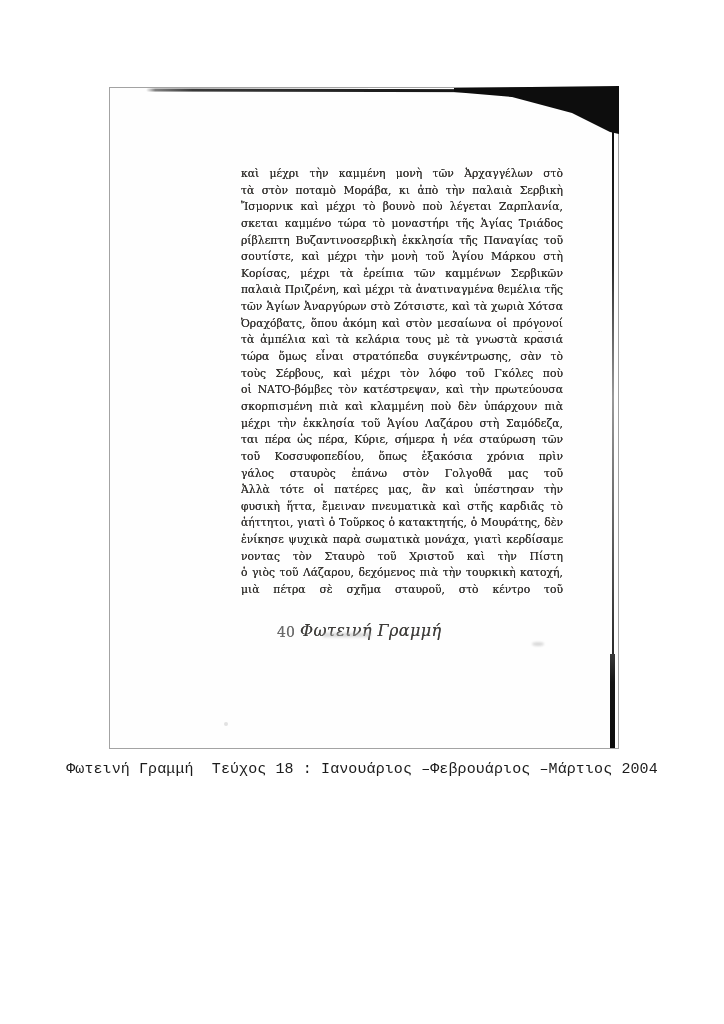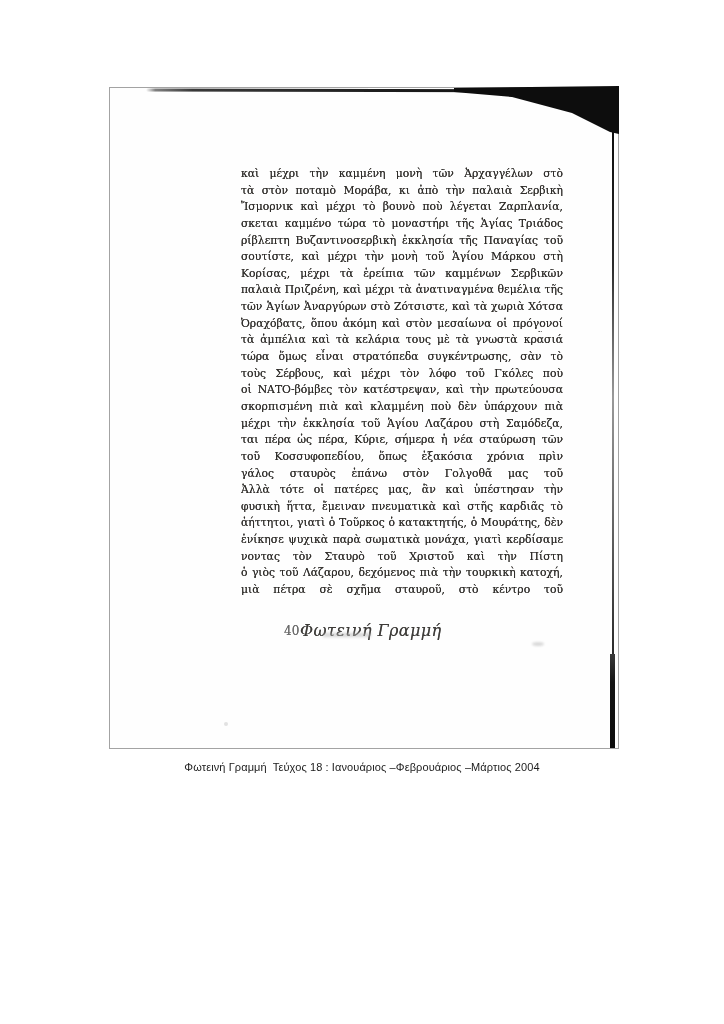--- a/index.html
+++ b/index.html
@@ -76,22 +76,22 @@
   }
 
   
   .page-footer {
     position: absolute;
     left: 158px; top: 533px;
     width: 260px; height: 20px;
     color: #4a4a4a;
   }
   .page-number {
-    position: absolute; left: 16px; top: 3px;
-    font-size: 12px; color: #6b6b6b;
+    position: absolute; left: 9px; top: 3px;
+    font-size: 14px; color: #6b6b6b;
     text-shadow: 0 0 0.4px rgba(90,90,90,0.8);
   }
   .running-title {
     position: absolute; left: 32px; top: 0;
     font-style: italic;
     font-size: 16px; color: #3d3b38;
     letter-spacing: 0.4px;
     text-shadow: 0 0 0.5px rgba(60,60,60,0.7);
   }
   .footer-ghost {
@@ -101,22 +101,22 @@
     filter: blur(1.4px);
     opacity: 0.55;
   }
 
   
   .caption {
     position: absolute;
     left: 0; top: 761px;
     width: 724px;
     text-align: center;
-    font-family: Liberation Sans, sans-serif;
-    font-size: 11px;
+    font-family: Liberation Mono, monospace;
+    font-size: 15px;
     color: #1b1b1b;
     white-space: pre;
     letter-spacing: 0.1px;
   }
 </style>
 </head>
 <body>
 
 <div class="canvas">
 

